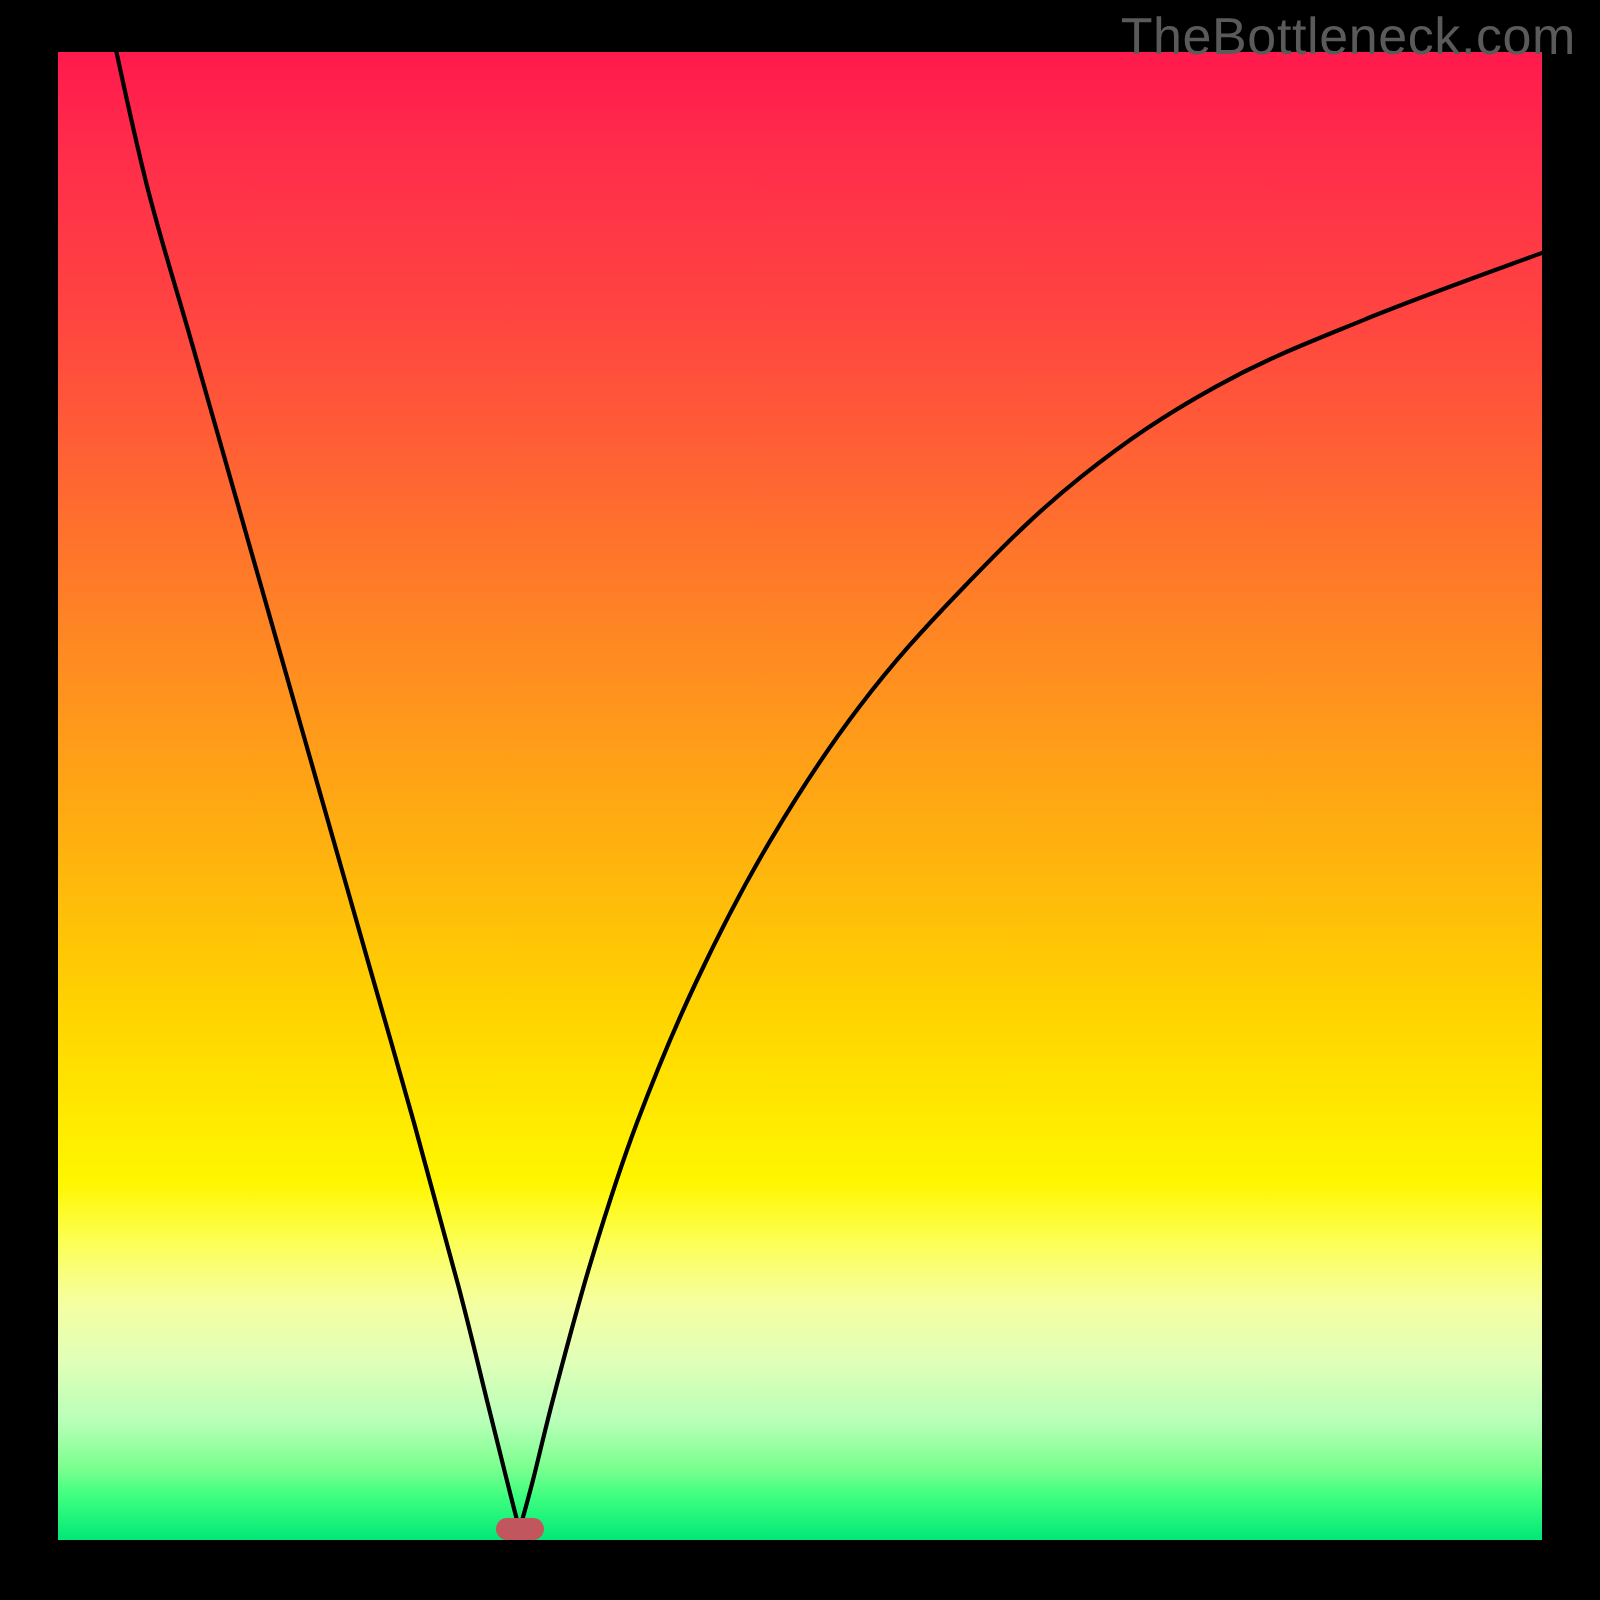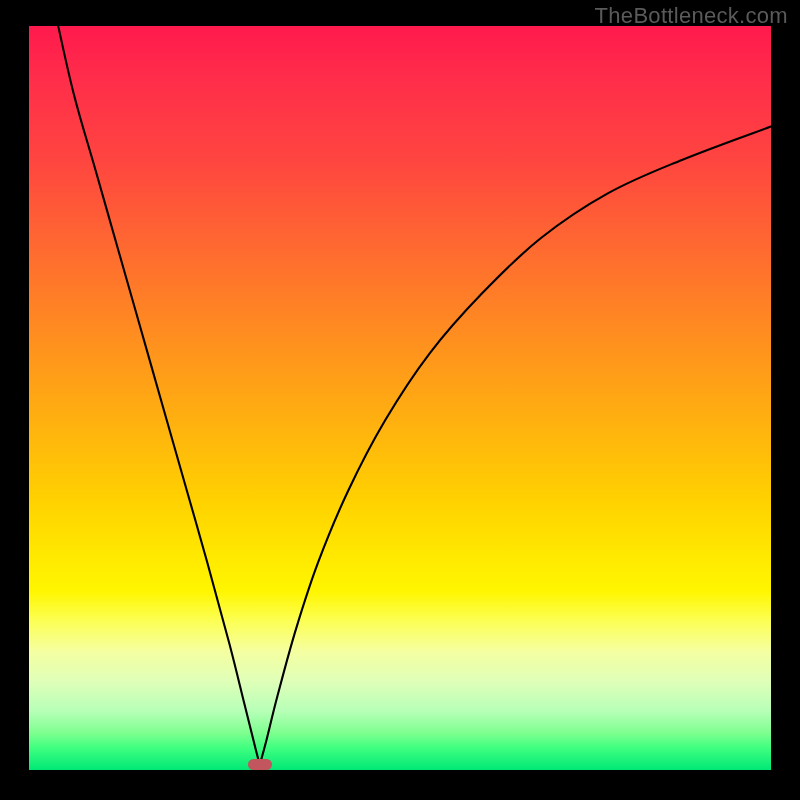--- a/index.html
+++ b/index.html
@@ -42,21 +42,21 @@
       #7fff90 95%,
       #40ff80 97%,
       #00e876 100%
     );
   }
   .watermark {
     position: absolute;
     top: 3px;
     right: 12px;
     color: #5a5a5a;
-    font-size: 22px;
+    font-size: 26px;
     font-weight: 500;
     letter-spacing: 0.3px;
     user-select: none;
   }
   .marker {
     position: absolute;
     width: 24px;
     height: 11px;
     background: #c1565e;
     border-radius: 6px;

